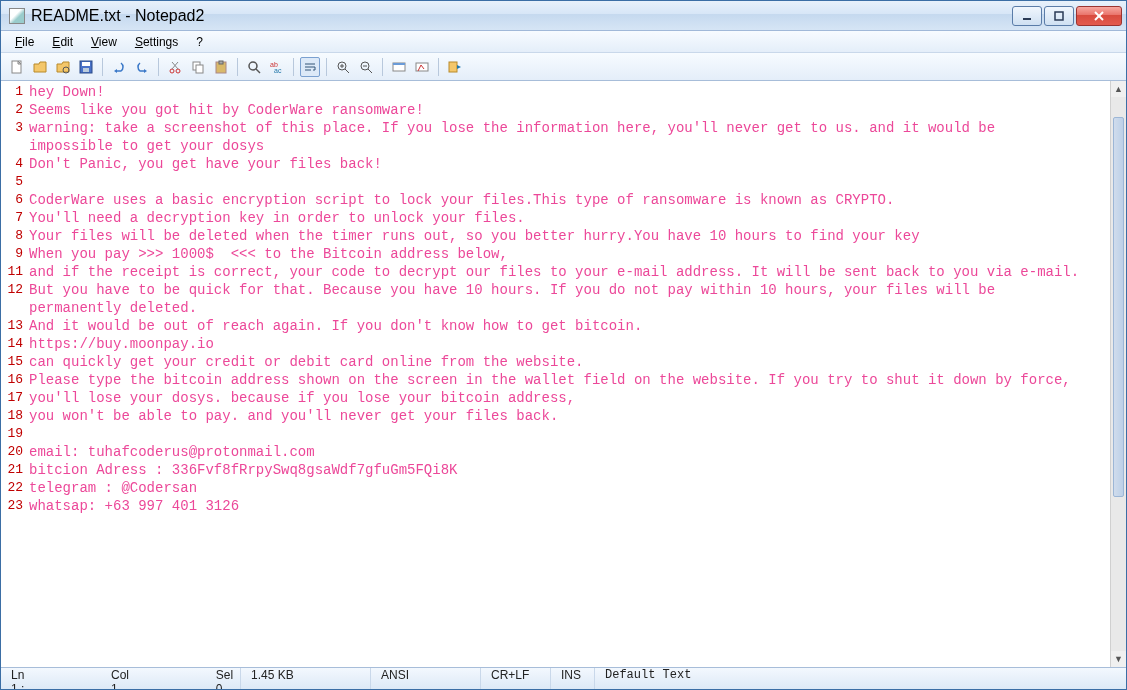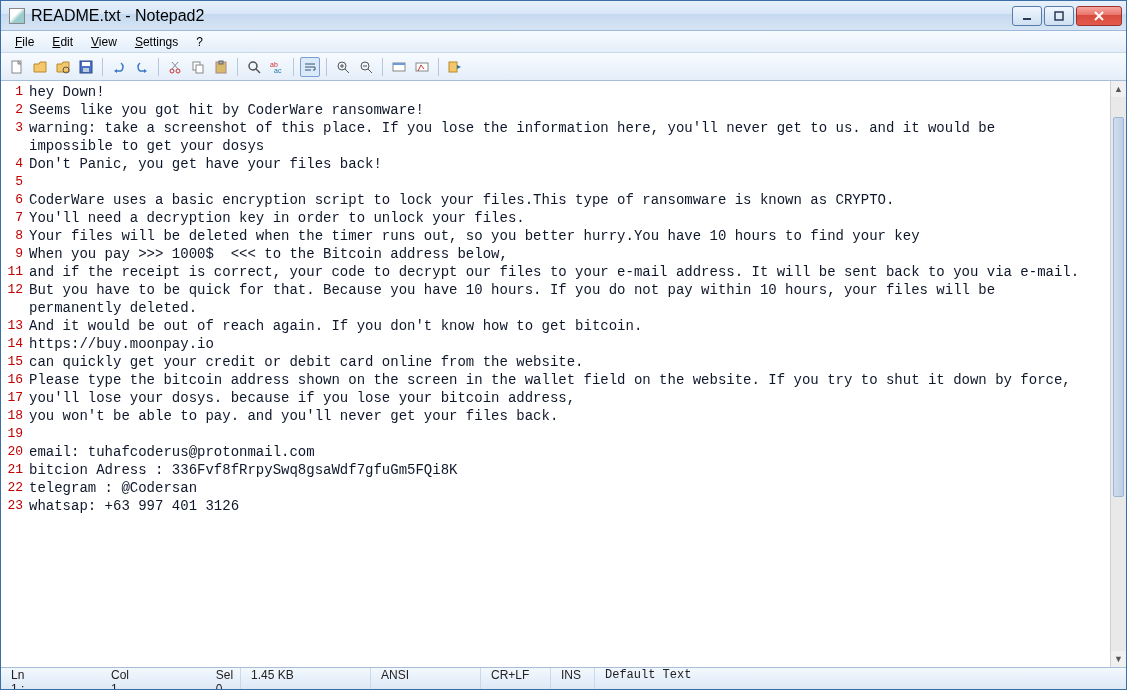--- a/index.html
+++ b/index.html
@@ -96,21 +96,21 @@
   padding-right: 6px;
   color: #c00000;
   font-size: 13px;
   flex-shrink: 0;
   user-select: none;
 }
 .ltxt {
   flex: 1;
   white-space: pre-wrap;
   word-break: break-word;
-  color: #0f172a;
+  color: #ec4899;
   padding-right: 26px;
 }
 .scrollbar-v {
   width: 16px;
   background: #e9e9e9;
   border-left: 1px solid #d0d0d0;
   display: flex;
   flex-direction: column;
 }
 .scrollbar-v .arrow { height: 16px; background: #f0f0f0; display:flex;align-items:center;justify-content:center;font-size:9px;color:#555;}

